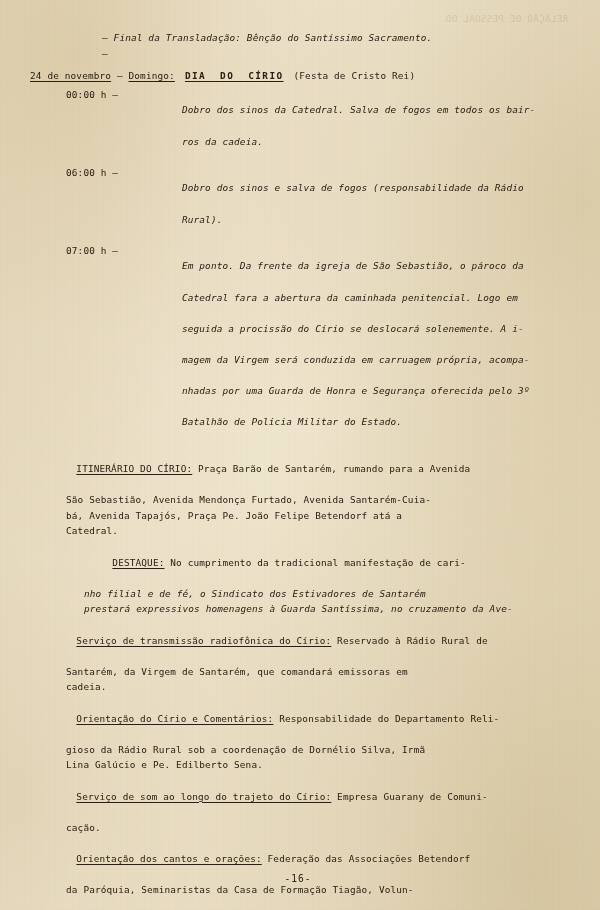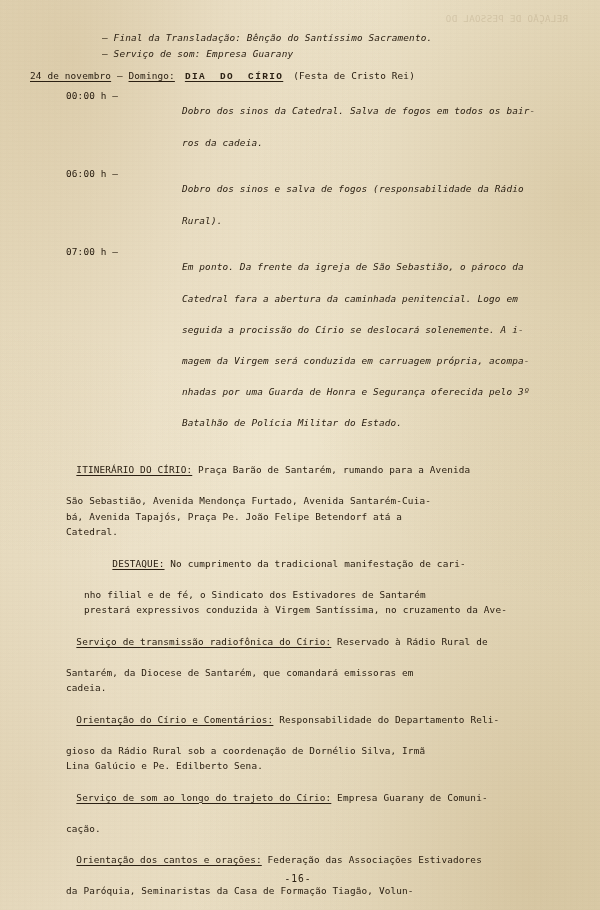--- a/index.html
+++ b/index.html
@@ -61,41 +61,41 @@
   .doc {
     font-size: 9.4px;
     line-height: 15.6px;
     letter-spacing: 0.15px;
   }
   .line {
     white-space: pre-wrap;
     margin: 0;
   }
   .u { text-decoration: underline; text-underline-offset: 2px; }
-  .b { font-weight: bold; font-family: Liberation Mono, monospace; }
+  .b { font-weight: bold; }
   .sp { letter-spacing: 1.4px; }
 
   .block { margin-bottom: 0; }
 
   
   .row {
     display: flex;
     align-items: flex-start;
   }
   .row .lab {
     flex: 0 0 auto;
     white-space: pre;
   }
   .row .txt {
     flex: 1 1 auto;
     white-space: pre-wrap;
     font-style: italic;
   }
   .ind2 { padding-left: 36px; }
-  .ind3 { padding-left: 54px; }
+  .ind3 { padding-left: 54px; font-style: italic; }
   .ind4 { padding-left: 72px; }
 
   .gap { height: 7px; }
   .gap-s { height: 3px; }
 
   .footer {
     position: absolute;
     left: 0;
     right: 4px;
     bottom: 26px;
@@ -114,21 +114,20 @@
 <div class="page">
   <div class="doc">
 
     <div class="block">
       <div class="row ind4">
         <span class="lab">– </span>
         <span class="txt">Final da Transladação: Bênção do Santíssimo Sacramento.</span>
       </div>
       <div class="row ind4">
         <span class="lab">– </span>
-        <span class="txt">Serviço de som: Empresa Guarany</span>
       </div>
     </div>
 
     <div class="gap"></div>
 
     <div class="row">
       <span class="lab u">24 de novembro</span>
       <span class="lab"> – </span>
       <span class="lab u">Domingo:</span>
       <span class="lab" style="padding-left:10px"><span class="u b sp">DIA  DO  CÍRIO</span></span>
@@ -176,49 +175,49 @@
         <span class="u">ITINERÁRIO DO CÍRIO:</span><span> Praça Barão de Santarém, rumando para a Avenida</span>
       </div>
       <div class="ind2 line">São Sebastião, Avenida Mendonça Furtado, Avenida Santarém-Cuia-</div>
       <div class="ind2 line">bá, Avenida Tapajós, Praça Pe. João Felipe Betendorf atá a</div>
       <div class="ind2 line">Catedral.</div>
 
       <div class="ind2 line">
         <span class="u">DESTAQUE:</span><span> No cumprimento da tradicional manifestação de cari-</span>
       </div>
       <div class="ind3 line">nho filial e de fé, o Sindicato dos Estivadores de Santarém</div>
-      <div class="ind3 line">prestará expressivos conduzida à Virgem Santíssima, no cruzamento da Ave-</div>
+      <div class="ind3 line">prestará expressivos homenagens à Guarda Santíssima, no cruzamento da Ave-</div>
     </div>
 
     <div class="block">
       <div class="line">
         <span class="u">Serviço de transmissão radiofônica do Círio:</span><span> Reservado à Rádio Rural de</span>
       </div>
-      <div class="ind2 line">Santarém, da Diocese de Santarém, que comandará emissoras em</div>
+      <div class="ind2 line">Santarém, da Virgem de Santarém, que comandará emissoras em</div>
       <div class="ind2 line">cadeia.</div>
     </div>
 
     <div class="block">
       <div class="line">
         <span class="u">Orientação do Círio e Comentários:</span><span> Responsabilidade do Departamento Reli-</span>
       </div>
       <div class="ind2 line">gioso da Rádio Rural sob a coordenação de Dornélio Silva, Irmã</div>
       <div class="ind2 line">Lina Galúcio e Pe. Edilberto Sena.</div>
     </div>
 
     <div class="block">
       <div class="line">
         <span class="u">Serviço de som ao longo do trajeto do Círio:</span><span> Empresa Guarany de Comuni-</span>
       </div>
       <div class="ind2 line">cação.</div>
     </div>
 
     <div class="block">
       <div class="line">
-        <span class="u">Orientação dos cantos e orações:</span><span> Federação das Associações Estivadores</span>
+        <span class="u">Orientação dos cantos e orações:</span><span> Federação das Associações Betendorf</span>
       </div>
       <div class="ind2 line">da Paróquia, Seminaristas da Casa de Formação Tiagão, Volun-</div>
 
     </div>
 
   </div>
 
   <div class="footer">-16-</div>
 </div>
 

